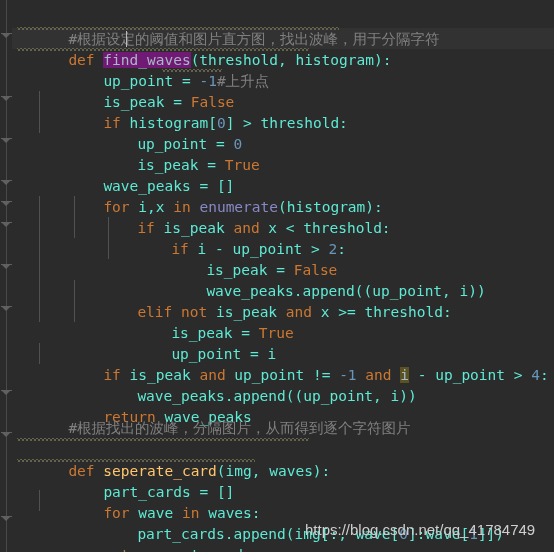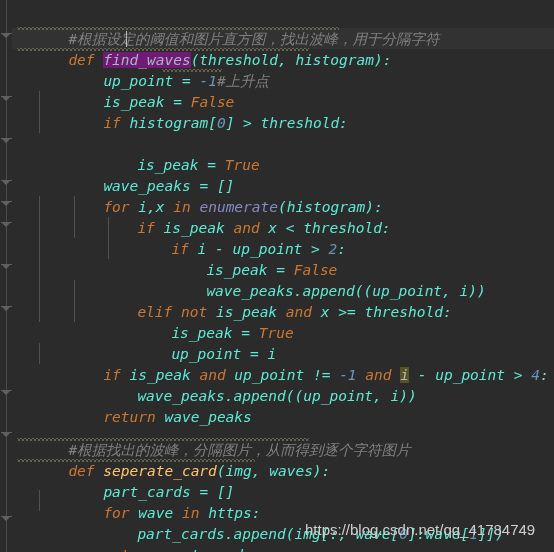--- a/index.html
+++ b/index.html
@@ -60,21 +60,20 @@
     border-top: 4px solid #606060;
   }
 
   
   .code-area {
     position: absolute;
     left: 12px;
     top: 0;
     right: 0;
     height: 428px;
-    font-style: italic;
   }
 
   .caret-line {
     position: absolute;
     left: -12px;
     right: 0;
     height: 21px;
     background: #323232;
   }
 
@@ -215,20 +214,23 @@
     <div class="squiggle" style="left:150px; top:69px; width:60px;"></div>
 
     <div class="line" style="top:71px; left:39px;">
       <span class="plain">is_peak = </span><span class="const">False</span>
     </div>
 
     <div class="line" style="top:92px; left:39px;">
       <span class="kw">if</span><span class="plain"> histogram[</span><span class="num">0</span><span class="plain">] &gt; threshold:</span>
     </div>
 
+    <div class="line" style="top:113px; left:73px;">
+      <span class="plain">up_point = </span><span class="num">0</span>
+    </div>
 
     <div class="line" style="top:134px; left:73px;">
       <span class="plain">is_peak = </span><span class="const">True</span>
     </div>
 
     <div class="line" style="top:155px; left:39px;">
       <span class="plain">wave_peaks = []</span>
     </div>
 
     <div class="line" style="top:197px; left:73px;">
@@ -270,36 +272,36 @@
     <div class="line" style="top:365px; left:73px;">
       <span class="plain">wave_peaks.append((up_point, i))</span>
     </div>
 
     <div class="line" style="top:386px; left:39px;">
       <span class="kw">return</span><span class="plain"> wave_peaks</span>
     </div>
 
     <div class="line" style="top:407px; left:4px;"><span class="plain"> </span></div>
 
-    <div class="line" style="top:419px; left:4px;">
+    <div class="line" style="top:397px; left:4px;">
       <span class="cmt">#根据找出的波峰，分隔图片，从而得到逐个字符图片</span>
     </div>
     <div class="squiggle" style="left:5px; top:438px; width:292px;"></div>
 
     <div class="line" style="top:440px; left:4px;">
       <span class="kw">def</span><span class="plain"> </span><span class="fname">seperate_card</span><span class="plain">(img, waves):</span>
     </div>
     <div class="squiggle" style="left:5px; top:459px; width:238px;"></div>
 
     <div class="line" style="top:461px; left:39px;">
       <span class="plain">part_cards = []</span>
     </div>
 
     <div class="line" style="top:482px; left:39px;">
-      <span class="kw">for</span><span class="plain"> wave </span><span class="kw">in</span><span class="plain"> https:</span>
+      <span class="kw">for</span><span class="plain"> wave </span><span class="kw">in</span><span class="plain"> waves:</span>
     </div>
 
     <div class="line" style="top:503px; left:73px;">
       <span class="plain">part_cards.append(img[:, wave[</span><span class="num">0</span><span class="plain">]:wave[</span><span class="num">1</span><span class="plain">]])</span>
     </div>
 
     <div class="line" style="top:524px; left:39px;">
       <span class="kw">return</span><span class="plain"> part_cards</span>
     </div>
 

